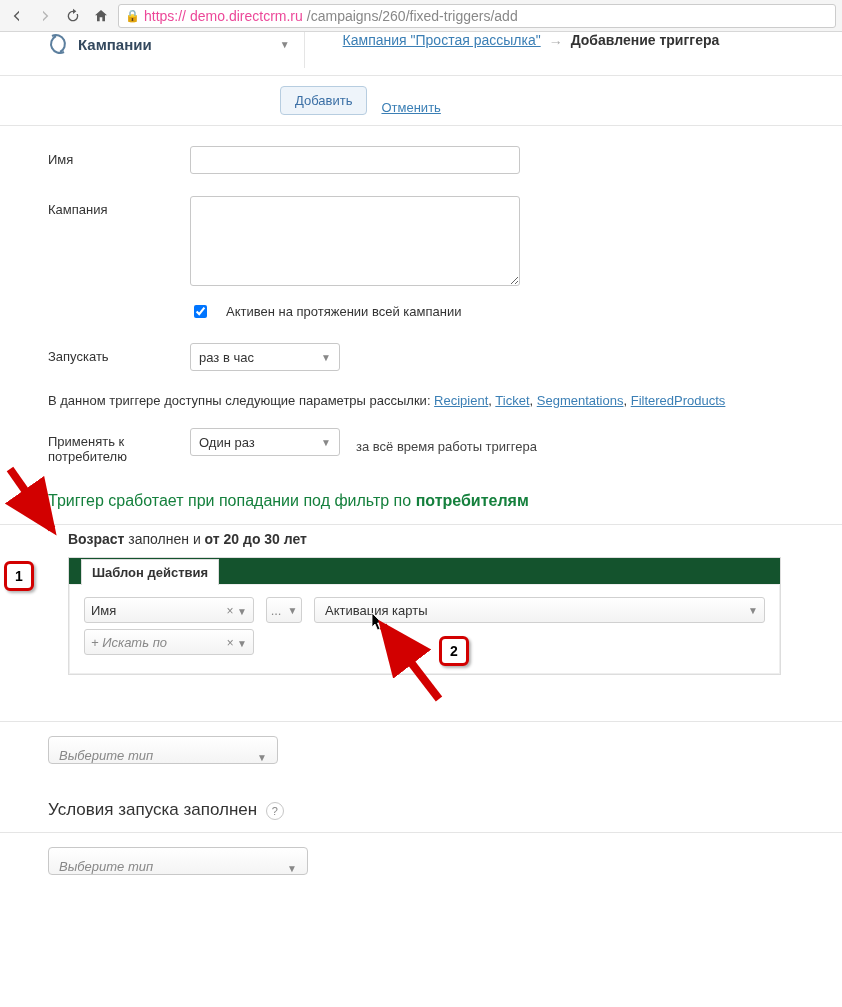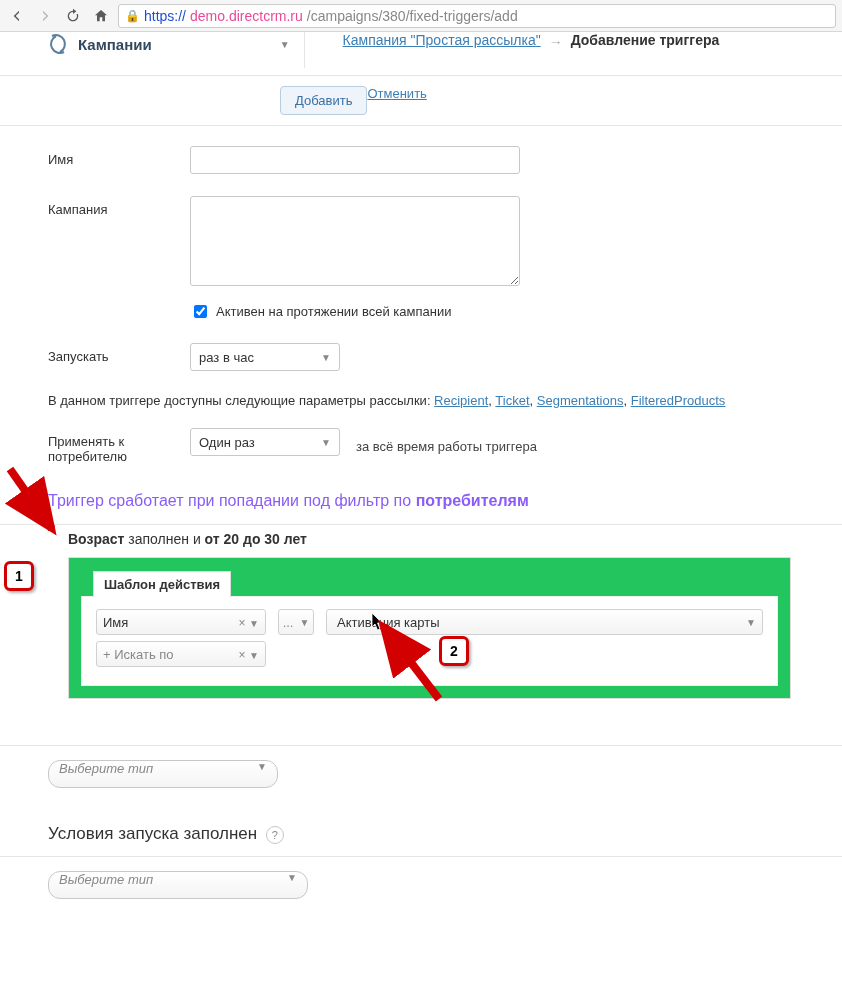--- a/index.html
+++ b/index.html
@@ -4,69 +4,69 @@
 <style>
   html,body{margin:0;padding:0;font-family:Arial,Helvetica,sans-serif;font-size:13px;color:#333;background:#fff}
   *{box-sizing:border-box}
   .root{width:842px;background:#fff}
   
   .chrome{height:32px;background:#f5f5f5;border-bottom:1px solid #d7d7d7;display:flex;align-items:center;padding:0 6px;gap:6px}
   .chrome-btn{width:22px;height:22px;display:flex;align-items:center;justify-content:center;color:#5a5a5a;border-radius:3px}
   .chrome-btn svg{width:16px;height:16px;fill:currentColor}
   .url-bar{flex:1;display:flex;align-items:center;height:24px;background:#fff;border:1px solid #ccc;border-radius:3px;padding:0 6px;gap:4px;color:#555;font-size:14px}
   .lock{color:#6cbf6c;font-size:12px}
-  .url-scheme{color:#1d4ed8}
+  .url-scheme{color:#ec4899}
   .url-host{color:#ec4899}
   .url-path{color:#888}
   
   .appbar{height:44px;display:flex;align-items:flex-start;border-bottom:1px solid #e5e5e5;padding:0 0 0 46px;position:relative}
   .campaigns-menu{display:flex;align-items:center;gap:8px;color:#34495e;font-weight:bold;font-size:15px}
   .campaigns-menu .caret{color:#888;margin-left:120px;font-size:10px}
   .menu-sep{width:1px;height:36px;background:#e5e5e5;margin:0 14px}
   .breadcrumb{display:flex;align-items:center;gap:8px;font-size:14px;margin-left:24px}
   .breadcrumb a{color:#3b7fb5;text-decoration:underline}
   .bc-arrow{color:#aaa}
   .bc-current{color:#333;font-weight:bold}
   
-  .actionbar{display:flex;align-items:flex-start;padding:10px 0 10px 280px;border-bottom:1px solid #e5e5e5}
+  .actionbar{display:flex;align-items:flex-end;gap:14px;padding:10px 0 10px 280px;border-bottom:1px solid #e5e5e5}
   .btn-primary{background:#eef4fa;border:1px solid #b7cde0;color:#3b6fa5;padding:6px 14px;border-radius:4px;font-size:13px}
   .link{color:#3b7fb5;text-decoration:underline;font-size:13px}
   
   .formwrap{padding:20px 48px 0 48px}
   .row{display:flex;align-items:flex-start;margin-bottom:22px}
   .lab{width:142px;color:#333;font-size:13px;padding-top:6px}
   .inp{height:28px;border:1px solid #c8c8c8;border-radius:3px;width:330px;padding:0 6px;font-size:13px}
   .ta{width:330px;height:90px;border:1px solid #c8c8c8;border-radius:3px;resize:both;padding:6px;font-size:13px}
-  .chk-row{display:flex;align-items:center;gap:6px;margin-left:142px;margin-top:-6px;margin-bottom:22px}
+  .chk-row{display:flex;align-items:center;gap:16px;margin-left:142px;margin-top:-6px;margin-bottom:22px}
   .sel{height:28px;border:1px solid #c8c8c8;border-radius:3px;background:#fff;display:flex;align-items:center;justify-content:space-between;padding:0 8px;width:150px;font-size:13px;color:#333}
   .caret-d{color:#888;font-size:10px}
   .note{font-size:13px;color:#333;margin:4px 0 20px 0}
   .note a{color:#3b7fb5;text-decoration:underline}
   .afterlabel{color:#444;font-size:13px;margin-left:16px;align-self:center}
   
-  .filter-title{font-size:16px;color:#8b5cf6;margin:28px 0 14px 0}
+  .filter-title{font-size:16px;color:#15803d;margin:28px 0 14px 0}
   .filter-title strong{font-weight:bold}
   .filter-area{position:relative;margin-left:0;margin-bottom:30px}
   .filter-card{margin-left:14px;border:0;background:#fff}
   .age-line{font-size:14px;margin:6px 0 10px 6px}
   .age-line strong{font-weight:bold}
   .action-tab{display:inline-flex;align-items:center;border:1px solid #ddd;border-bottom:none;background:#fff;padding:5px 10px;font-size:13px;margin-left:6px;position:relative;top:1px;z-index:2}
   .action-tab strong{font-weight:bold;margin-right:4px}
-  .template-panel{border:1px solid #ddd;background:#22c55e;padding:12px;margin:0 3px 0 6px}
+  .template-panel{border:1px solid #ddd;background:#14532d;padding:0;margin:0 13px 0 6px}
   .template-panel .pane-title{display:inline-block;border:1px solid #ddd;border-bottom:none;background:#fff;padding:5px 10px;font-size:13px;font-weight:bold;margin-left:12px;position:relative;top:1px;z-index:2}
   .template-inner{border:1px solid #eee;padding:12px 14px;background:#fff}
   .chip-row{display:flex;gap:12px;align-items:center;margin-bottom:6px}
   .chip{display:flex;align-items:center;height:26px;border:1px solid #d0d0d0;background:linear-gradient(#fff,#f3f3f3);border-radius:3px;padding:0 6px;font-size:13px;color:#333;gap:6px}
   .chip.wide{width:170px;justify-content:space-between}
   .chip .x{color:#888;font-size:12px;cursor:pointer}
   .chip-small{width:36px;justify-content:center;color:#888}
   .chip-long{flex:1;justify-content:space-between}
   .chip-long-inner{flex:1;padding-left:4px}
-  .chip.placeholder{color:#888;}
-  .big-sel{display:flex;align-items:flex-start;justify-content:space-between;height:28px;border:1px solid #c8c8c8;border-radius:12px;background:linear-gradient(#fff,#f4f4f4);padding:0 10px;font-size:13px;font-style:italic;color:#888;width:230px}
+  .chip.placeholder{color:#888;font-style:italic}
+  .big-sel{display:flex;align-items:flex-end;justify-content:space-between;height:28px;border:1px solid #c8c8c8;border-radius:4px;background:linear-gradient(#fff,#f4f4f4);padding:0 10px;font-size:13px;font-style:italic;color:#888;width:230px}
   
   .sect{padding:10px 48px 0 48px}
   .sect h3{font-size:17px;font-weight:normal;color:#333;margin:26px 0 12px 0}
   .qmark{display:inline-flex;width:18px;height:18px;border:1px solid #c7c7c7;border-radius:50%;color:#888;font-size:11px;align-items:center;justify-content:center;margin-left:4px;vertical-align:middle}
   .hr{height:1px;background:#e5e5e5;margin:6px -48px 0 -48px}
   
   .annot{position:absolute;width:30px;height:30px;border:3px solid #d20000;border-radius:6px;background:#fff;display:flex;align-items:center;justify-content:center;font-weight:bold;font-size:14px;color:#000;z-index:20;box-shadow:2px 2px 3px rgba(0,0,0,0.3)}
   .arrow1{position:absolute;z-index:19}
   .arrow2{position:absolute;z-index:19}
   .cursor{position:absolute;width:14px;height:18px;z-index:18}
@@ -93,21 +93,21 @@
       </div>
   <div class="chrome-btn">
         <svg viewBox="0 0 24 24">
           <path d="M12 3l9 8h-3v9h-4v-6h-4v6H6v-9H3z"></path>
         </svg>
       </div>
   <div class="url-bar">
     <span class="lock">🔒</span>
     <span class="url-scheme">https://</span>
         <span class="url-host">demo.directcrm.ru</span>
-        <span class="url-path">/campaigns/380/fixed-triggers/add</span>
+        <span class="url-path">/campaigns/260/fixed-triggers/add</span>
   </div>
 </div>
 
 <div class="appbar">
   <div class="campaigns-menu">
     <svg viewBox="0 0 24 24" width="24" height="24">
           <g fill="none" stroke="#5c7f9e" stroke-width="2">
             <path d="M6 4a8 8 0 0 1 8 16"></path>
             <path d="M18 20a8 8 0 0 1-8-16"></path>
           </g>

